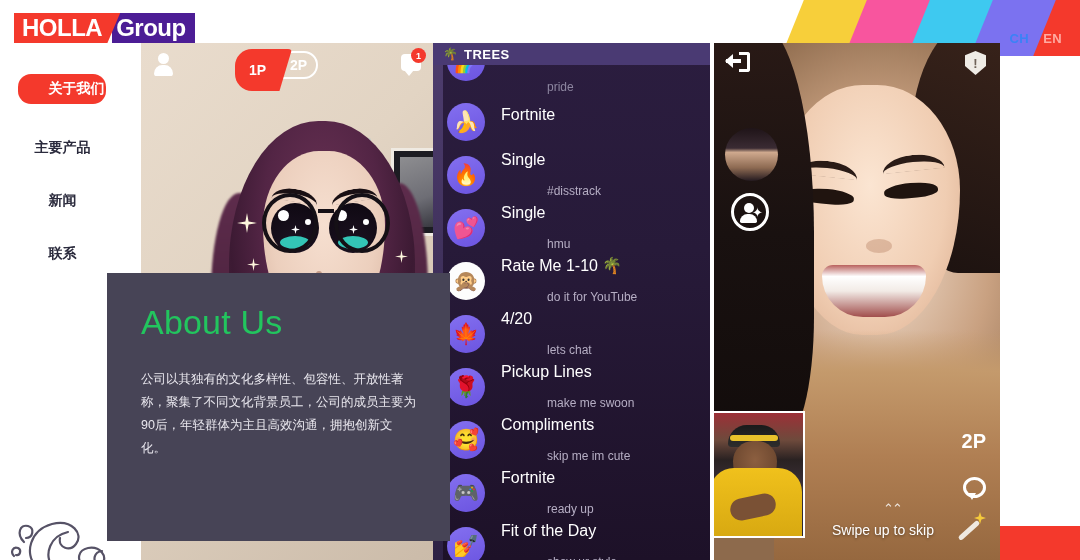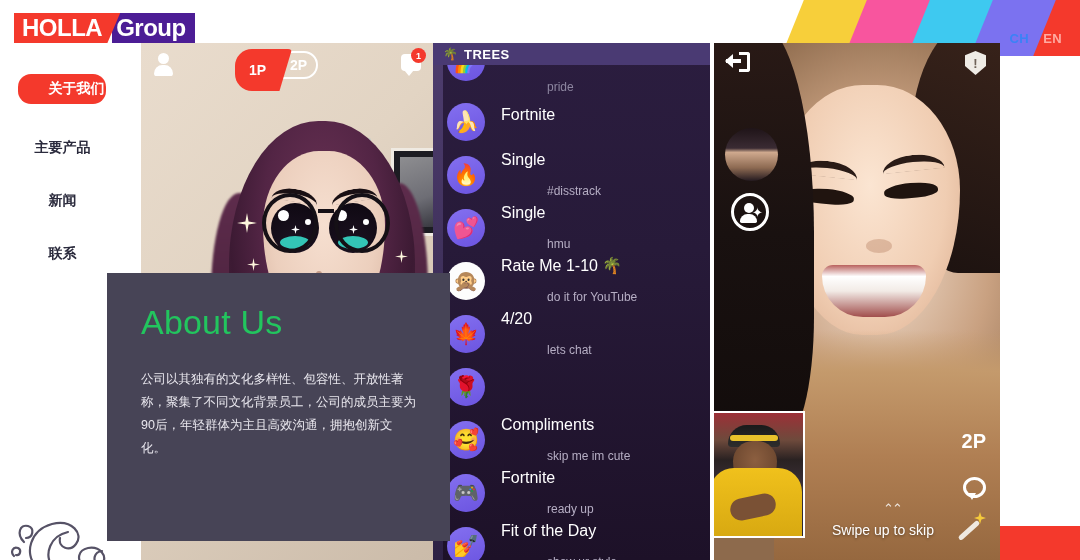--- a/index.html
+++ b/index.html
@@ -409,20 +409,24 @@
       </div>
       <div class="row">
         <div class="ico">🍁</div>
         <div class="txt">
           <div class="tt">4/20</div>
           <div class="ss">lets chat</div>
         </div>
       </div>
       <div class="row">
         <div class="ico">🌹</div>
+        <div class="txt">
+          <div class="tt">Pickup Lines</div>
+          <div class="ss">make me swoon</div>
+        </div>
       </div>
       <div class="row">
         <div class="ico">🥰</div>
         <div class="txt">
           <div class="tt">Compliments</div>
           <div class="ss">skip me im cute</div>
         </div>
       </div>
       <div class="row">
         <div class="ico">🎮</div>

